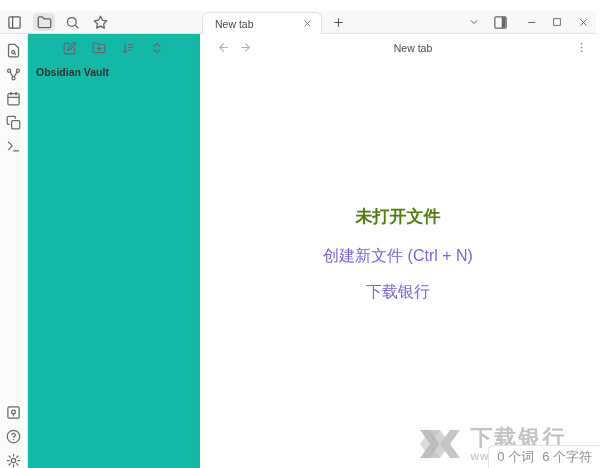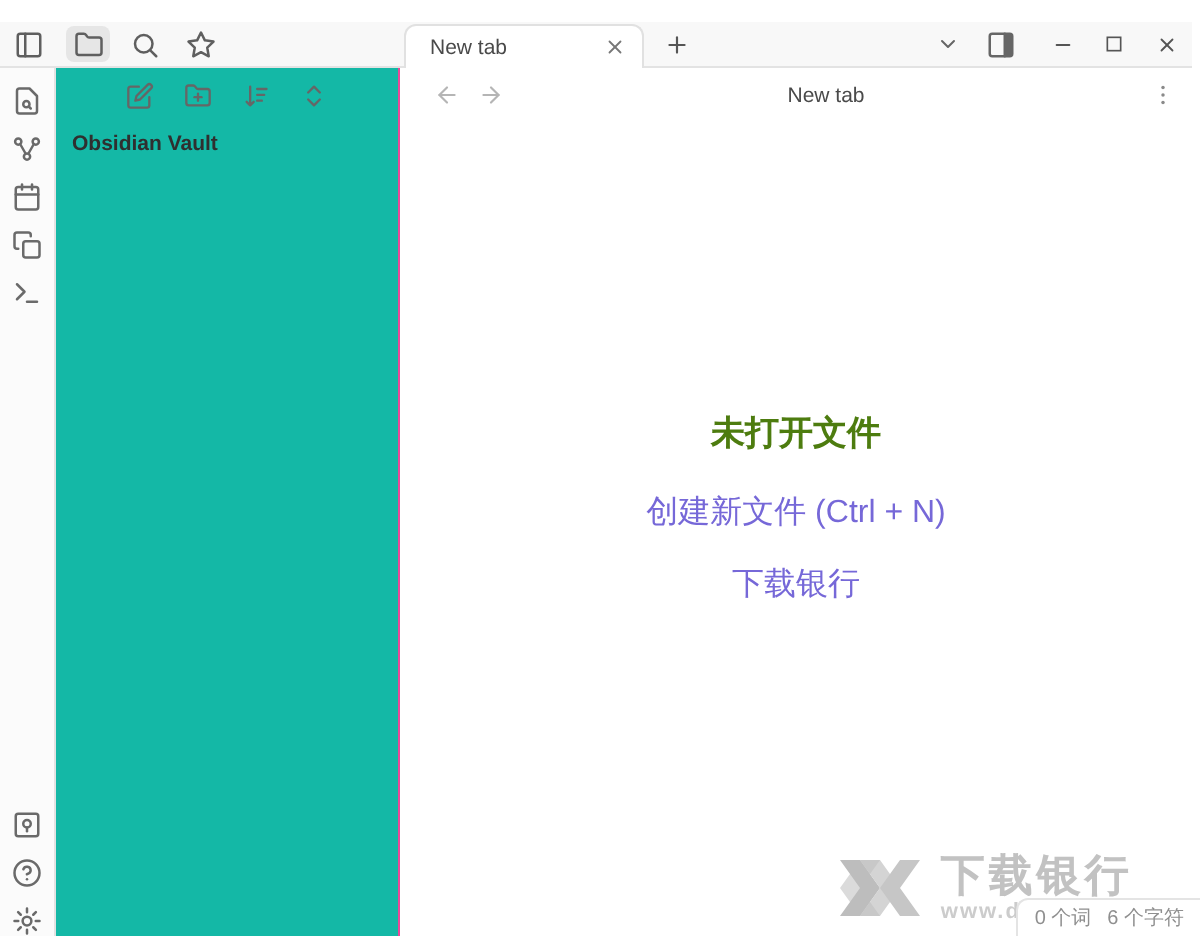--- a/index.html
+++ b/index.html
@@ -101,21 +101,21 @@
   .wm-logo { display:flex; }
   .wm-text { display:flex; flex-direction:column; line-height:1; }
   .wm-title { font-size:22px; font-weight:bold; color:#c2c2c2; letter-spacing:2px; }
   .wm-url { font-size:11px; font-weight:bold; color:#cccccc; margin-top:2px; letter-spacing:1px; }
 
   
   .status-bar {
     position:absolute; right:0; bottom:0; z-index:3;
     background:#fff; border:1px solid #e4e4e4; border-right:none; border-bottom:none;
     border-radius:6px 0 0 0; padding:2px 8px 2px 8px;
-    display:flex; gap:8px; font-size:10px; color:#8f8f8f;
+    display:flex; gap:8px; font-size:13px; color:#8f8f8f;
   }
   .status-item { cursor:default; }
 </style>
 </head>
 <body>
 
 <div class="app">
 
   <div class="titlebar">
     <div class="titlebar-left">

